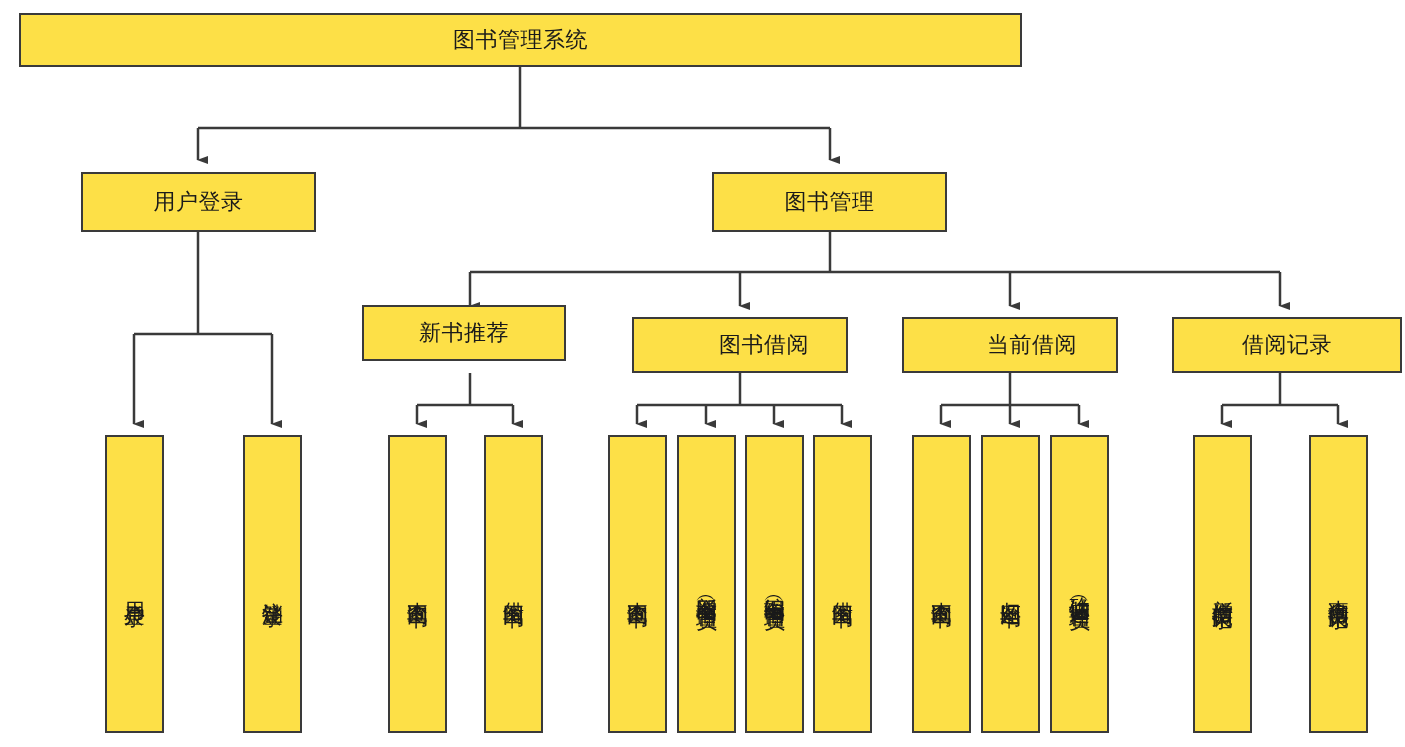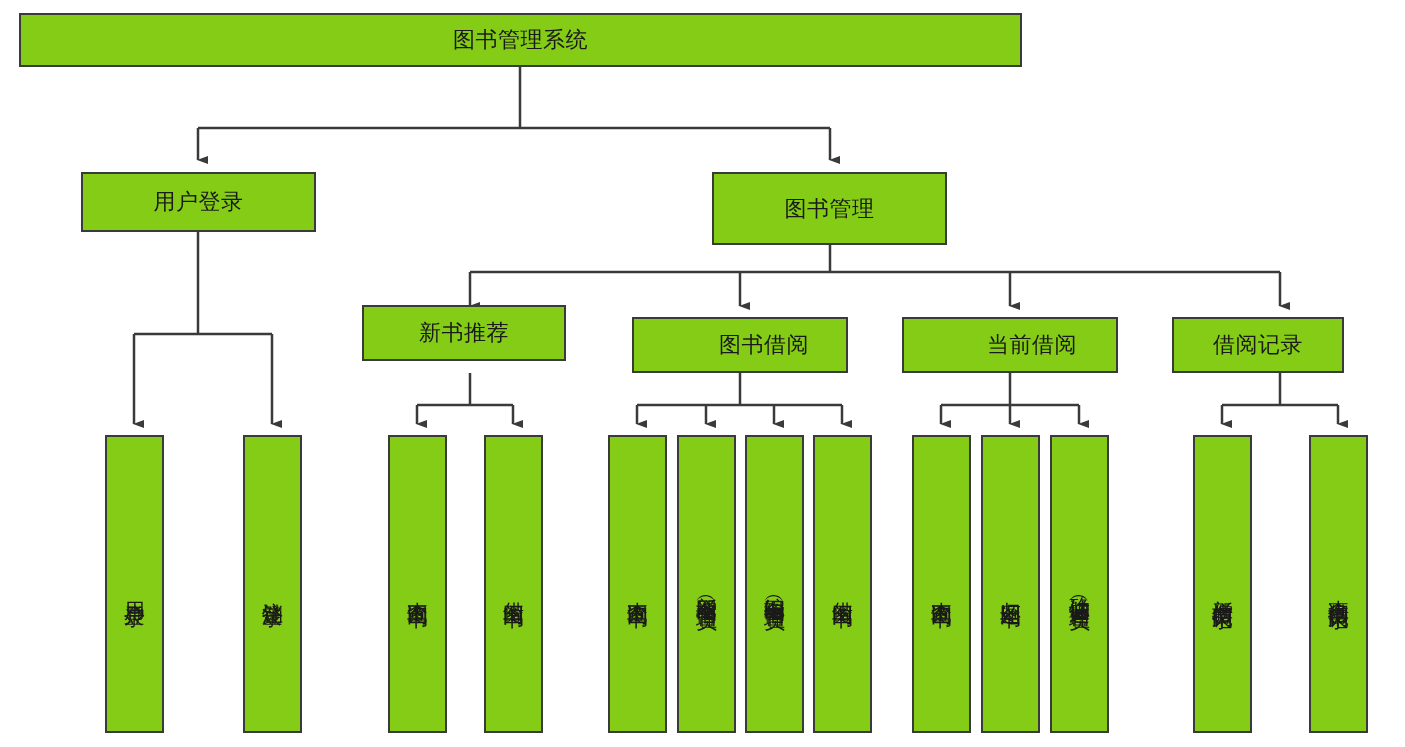--- a/index.html
+++ b/index.html
@@ -21,21 +21,21 @@
     position: absolute;
     left: 0;
     top: 0;
     width: 1405px;
     height: 747px;
     pointer-events: none;
   }
   .node {
     position: absolute;
     box-sizing: border-box;
-    background: #84cc16;
+    background: #fde047;
     border: 2px solid #3a3a3a;
     display: flex;
     align-items: center;
     justify-content: center;
     color: #1a1a1a;
   }
   .node.horiz {
     font-size: 22px;
     letter-spacing: 0.5px;
   }
@@ -115,34 +115,34 @@
     </g>
   </svg>
 
   <div class="node horiz" style="left:19px; top:13px; width:1003px; height:54px;">
     <span class="label">图书管理系统</span>
   </div>
 
   <div class="node horiz" style="left:81px; top:172px; width:235px; height:60px;">
     <span class="label">用户登录</span>
   </div>
-  <div class="node horiz" style="left:712px; top:172px; width:235px; height:73px;text-align:right;">
+  <div class="node horiz" style="left:712px; top:172px; width:235px; height:60px;text-align:right;">
     <span class="label">图书管理</span>
   </div>
 
   <div class="node horiz" style="left:362px; top:305px; width:204px; height:56px;">
     <span class="label">新书推荐</span>
   </div>
   <div class="node horiz" style="left:632px; top:317px; width:216px; height:56px;padding-left:48px;">
     <span class="label">图书借阅</span>
   </div>
   <div class="node horiz" style="left:902px; top:317px; width:216px; height:56px;padding-left:44px;">
     <span class="label">当前借阅</span>
   </div>
-  <div class="node horiz" style="left:1172px; top:317px; width:172px; height:56px;">
+  <div class="node horiz" style="left:1172px; top:317px; width:230px; height:56px;">
     <span class="label">借阅记录</span>
   </div>
 
   <div class="node vert" style="left:105px; top:435px; width:59px; height:298px;">
     <span class="label">用户登录</span>
   </div>
   <div class="node vert" style="left:243px; top:435px; width:59px; height:298px;">
     <span class="label">注销登录</span>
   </div>
 

